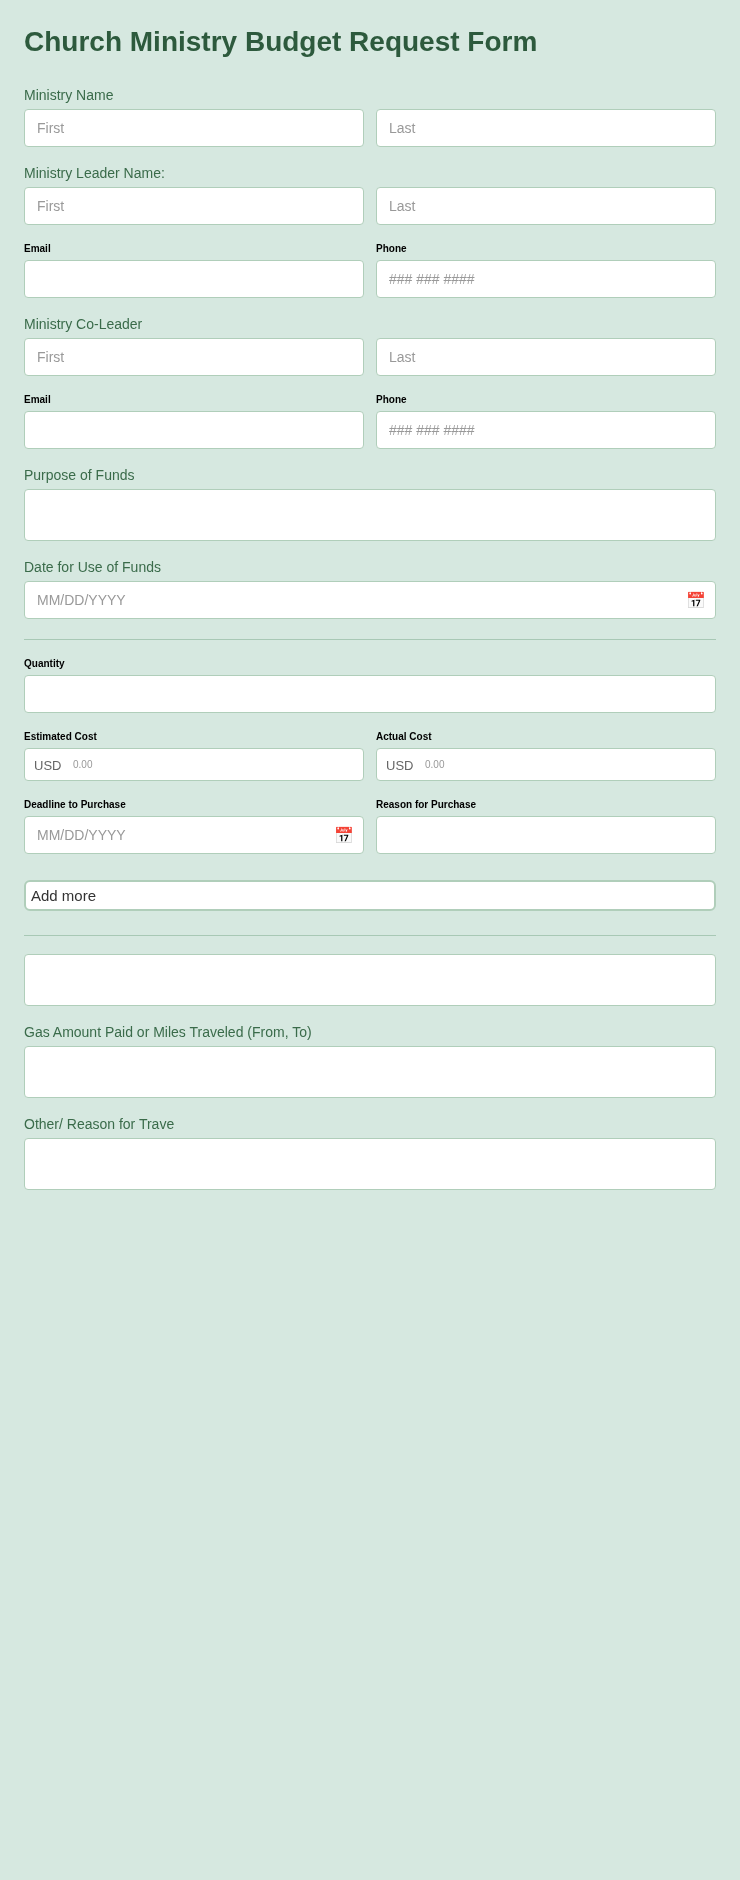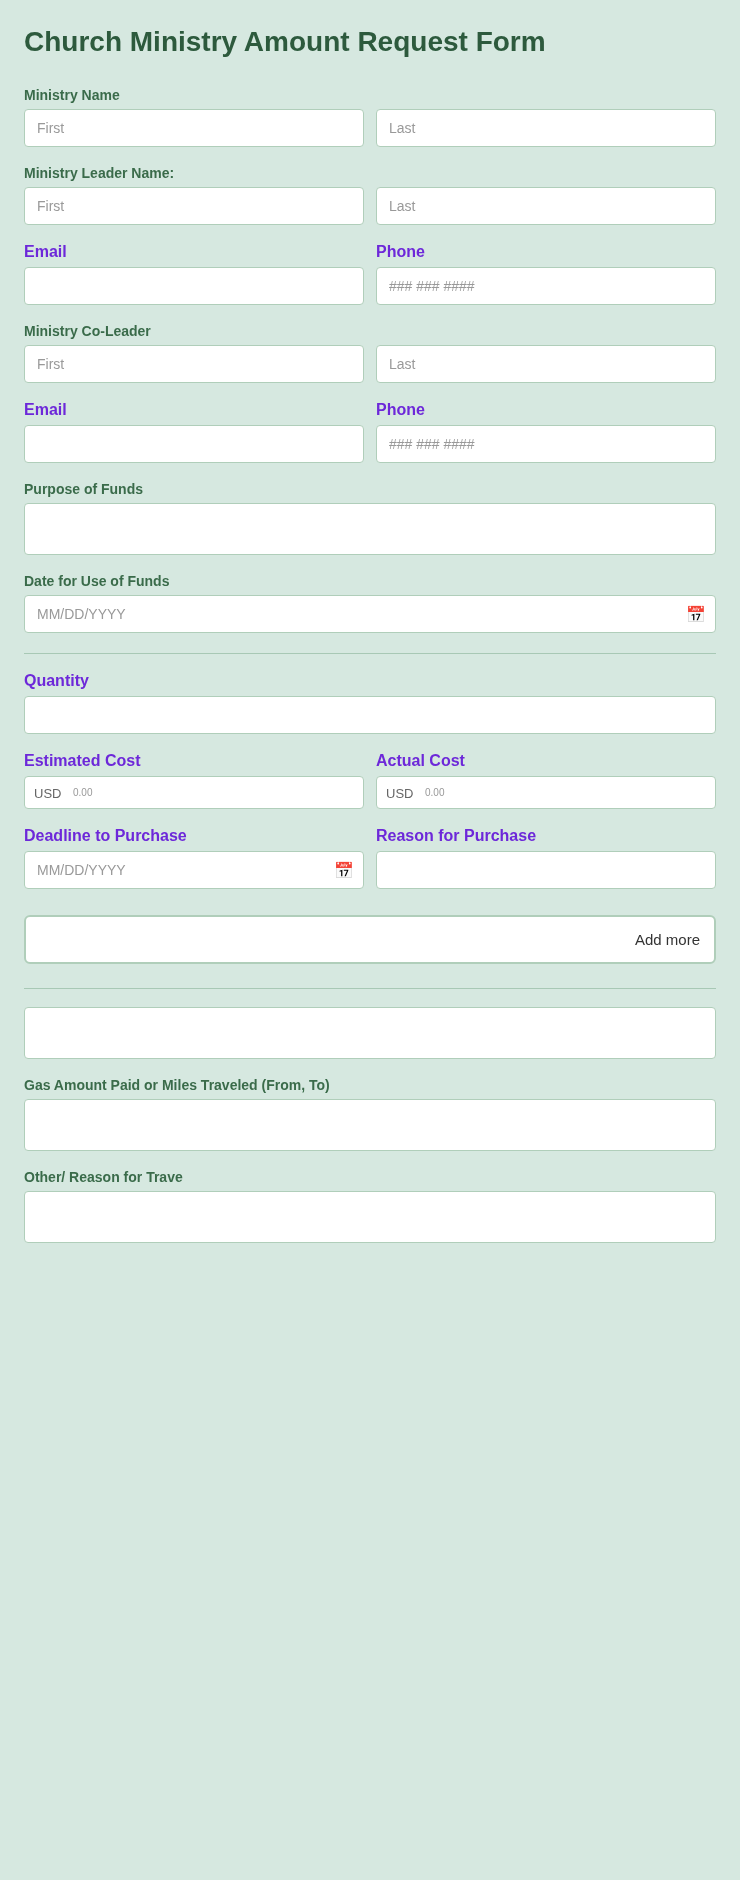--- a/index.html
+++ b/index.html
@@ -24,40 +24,40 @@
       line-height: 1.25;
     }
 
     .form-section {
       margin-bottom: 18px;
     }
 
     .field-label {
       color: #3a6b4a;
       font-size: 14px;
-      font-weight: 700;
+      font-weight: 400;
       margin-bottom: 6px;
       display: block;
     }
 
     .field-row {
       display: flex;
       gap: 12px;
       margin-bottom: 0;
     }
 
     .field-col {
       flex: 1;
       display: flex;
       flex-direction: column;
     }
 
     .field-col-label {
-      color: #6d28d9;
-      font-size: 16px;
+      color: #000000;
+      font-size: 10px;
       font-weight: 600;
       margin-bottom: 6px;
     }
 
     input[type="text"],
     input[type="email"],
     input[type="tel"],
     input[type="number"],
     input[type="date"] {
       width: 100%;
@@ -139,42 +139,42 @@
     }
 
     .divider {
       border: none;
       border-top: 1.5px solid #a8c8b5;
       margin: 20px 0 18px 0;
     }
 
     .add-more-btn {
       width: 100%;
-      padding: 14px;
+      padding: 5px;
       background-color: #ffffff;
       border: 2px solid #b0ceba;
       border-radius: 6px;
       color: #333;
       font-size: 15px;
       cursor: pointer;
-      text-align: right;
+      text-align: left;
       margin-top: 8px;
     }
 
     .mt-16 {
       margin-top: 0;
     }
   </style>
 </head>
 <body>
 
 
 
 
-<h1>Church Ministry Amount Request Form</h1>
+<h1>Church Ministry Budget Request Form</h1>
 
 
 <div class="form-section">
   <span class="field-label">Ministry Name</span>
   <div class="field-row">
     <div class="field-col">
       <input type="text" placeholder="First" style="">
     </div>
     <div class="field-col">
       <input type="text" placeholder="Last" style="">

